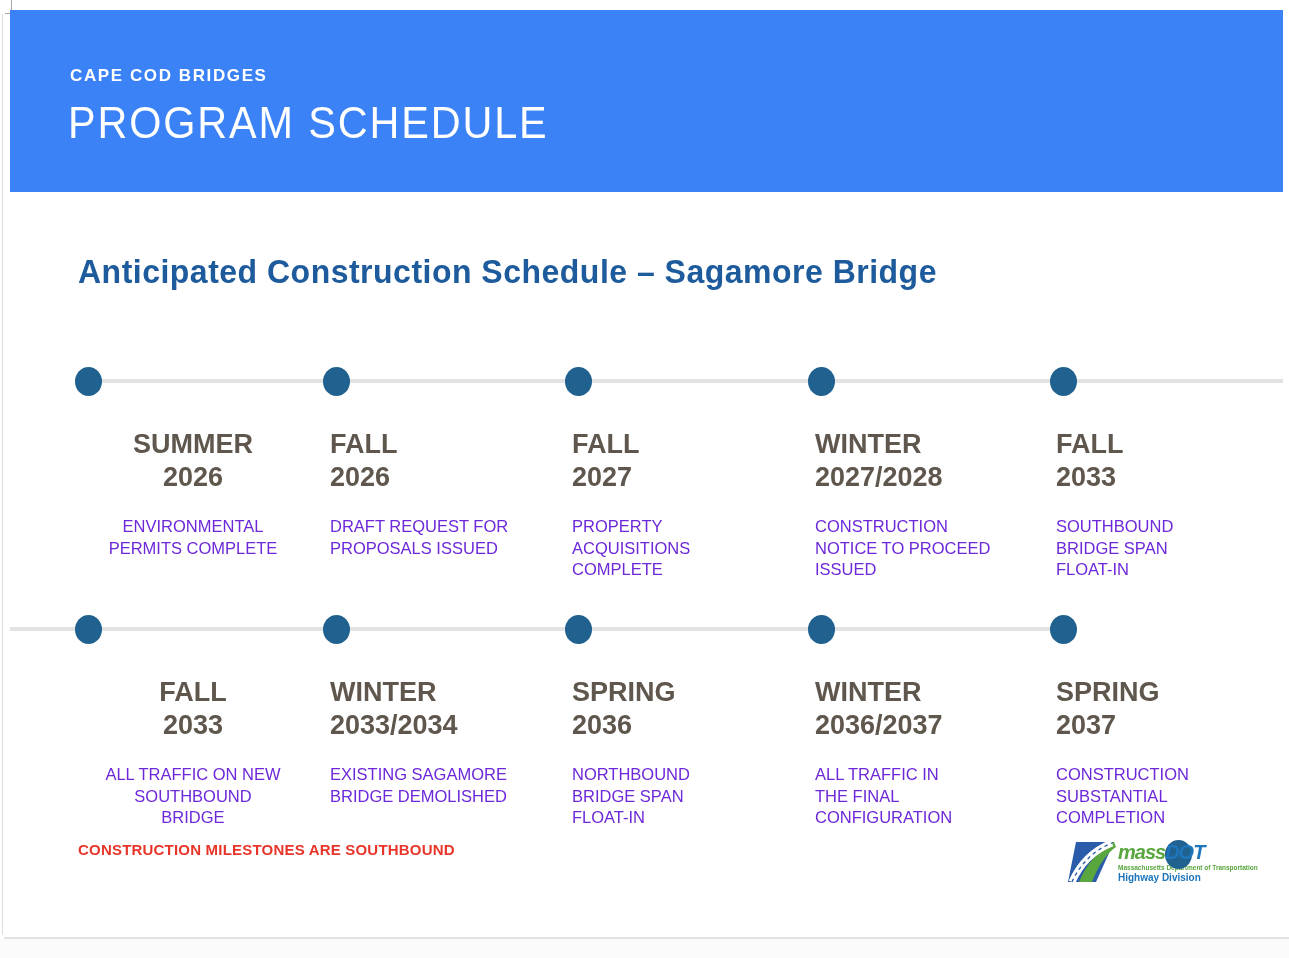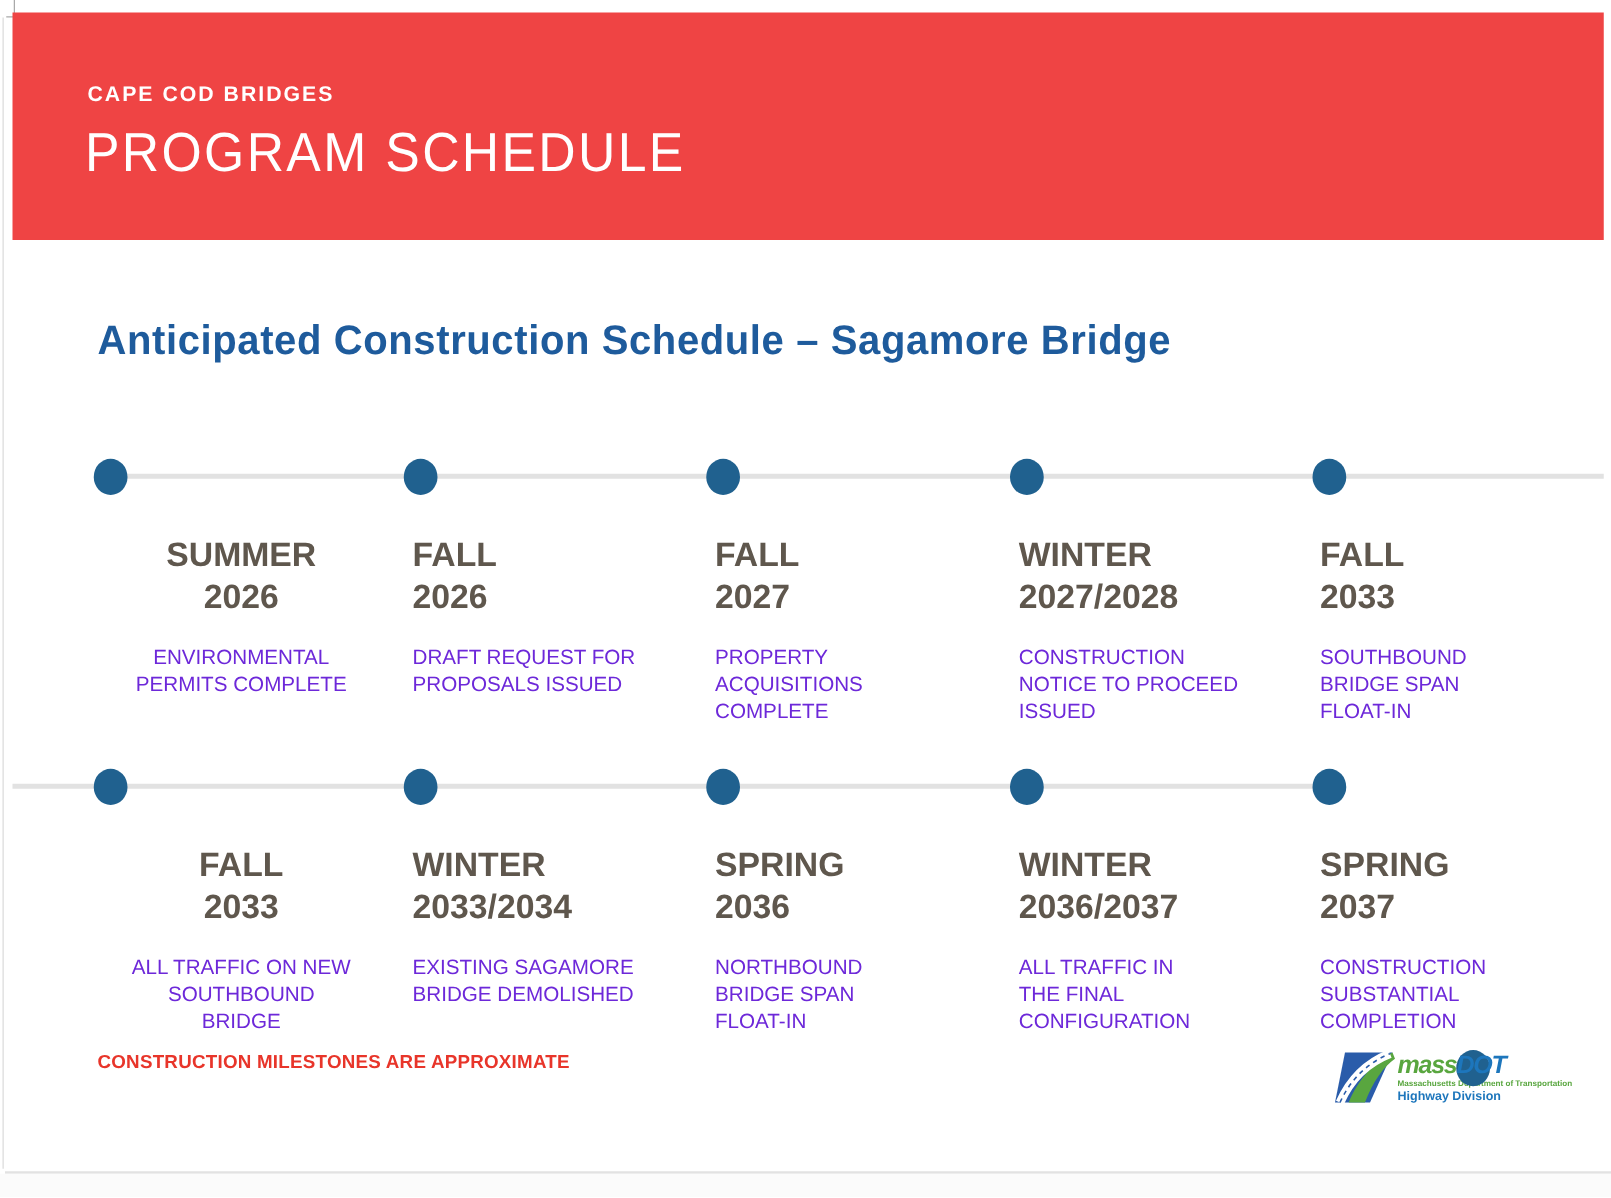--- a/index.html
+++ b/index.html
@@ -7,21 +7,21 @@
   .canvas{position:relative;width:1289px;height:958px;background:#fff;overflow:hidden;}
 
   
   .cm-v{position:absolute;left:11px;top:0;width:1px;height:14px;background:#a9a9a9;}
   .cm-h{position:absolute;left:5px;top:13px;width:12px;height:1px;background:#a9a9a9;}
   .edge-left{position:absolute;left:2px;top:14px;width:1px;height:921px;background:#dcdcdc;}
   .edge-bottom{position:absolute;left:4px;top:937px;width:1285px;height:2px;background:#e2e2e2;}
   .below-page{position:absolute;left:0;top:939px;width:1289px;height:19px;background:#fbfbfb;}
 
   
-  .band{position:absolute;left:10px;top:10px;width:1273px;height:182px;background:#ef4444;}
+  .band{position:absolute;left:10px;top:10px;width:1273px;height:182px;background:#3b82f6;}
   .eyebrow{position:absolute;left:60px;top:56px;color:#fff;font-size:17px;font-weight:bold;
            letter-spacing:1.6px;}
   .band-title{position:absolute;left:58px;top:88px;color:#fff;font-size:44px;font-weight:400;
            letter-spacing:2px;transform:scaleX(.94);transform-origin:left;}
 
   
   .section-title{position:absolute;left:78px;top:253px;margin:0;color:#1E5B9C;font-size:33px;
            font-weight:bold;letter-spacing:.5px;transform:scaleX(.97);transform-origin:left;
            white-space:nowrap;}
 
@@ -151,21 +151,21 @@
 CONFIGURATION</div>
   </div>
   <div class="milestone r2 c5">
     <div class="m-season">SPRING</div>
     <div class="m-year">2037</div>
     <div class="m-desc">CONSTRUCTION
 SUBSTANTIAL
 COMPLETION</div>
   </div>
 
-  <div class="note">CONSTRUCTION MILESTONES ARE APPROXIMATE</div>
+  <div class="note">CONSTRUCTION MILESTONES ARE SOUTHBOUND</div>
 
   <div class="logo">
     <svg class="logo-icon" viewBox="0 0 50 44" xmlns="http://www.w3.org/2000/svg">
       <path d="M10,2 L48,2 L30,42 L2,42 Z" fill="#2A5CAA"></path>
       <path d="M48,2 C34,9 20,24 13,42 L26,42 C32,26 41,13 50,7 Z" fill="#59A63F"></path>
       <path d="M6,42 C14,24 28,10 46,3" stroke="#ffffff" stroke-width="7" fill="none"></path>
       <path d="M6,42 C14,24 28,10 46,3" stroke="#2A5CAA" stroke-width="1.3" stroke-dasharray="3.5,3.5" fill="none"></path>
     </svg>
     <div class="logo-text">
       <div class="logo-brand"><span class="mass">mass</span><span class="dot">DOT</span></div>

